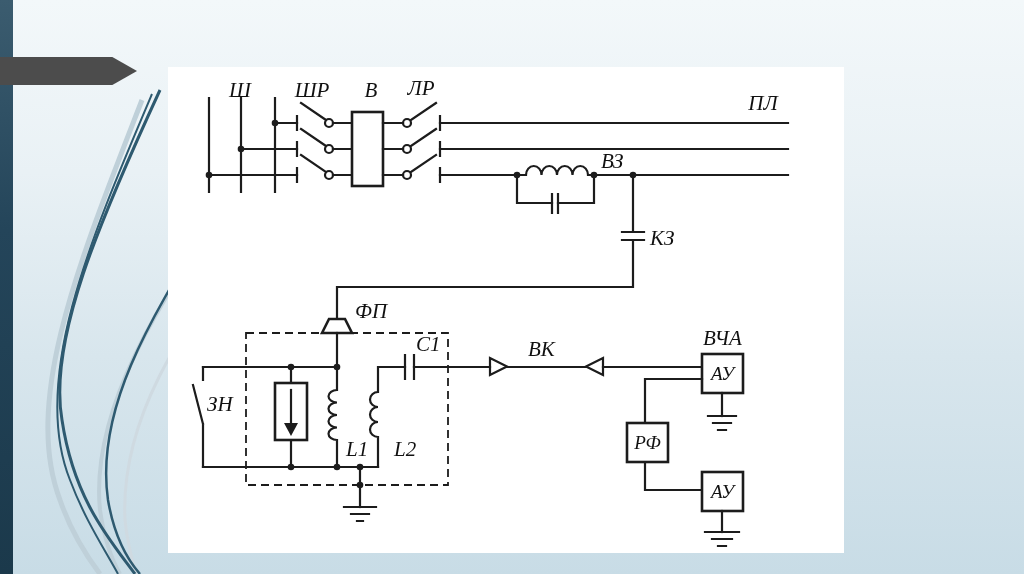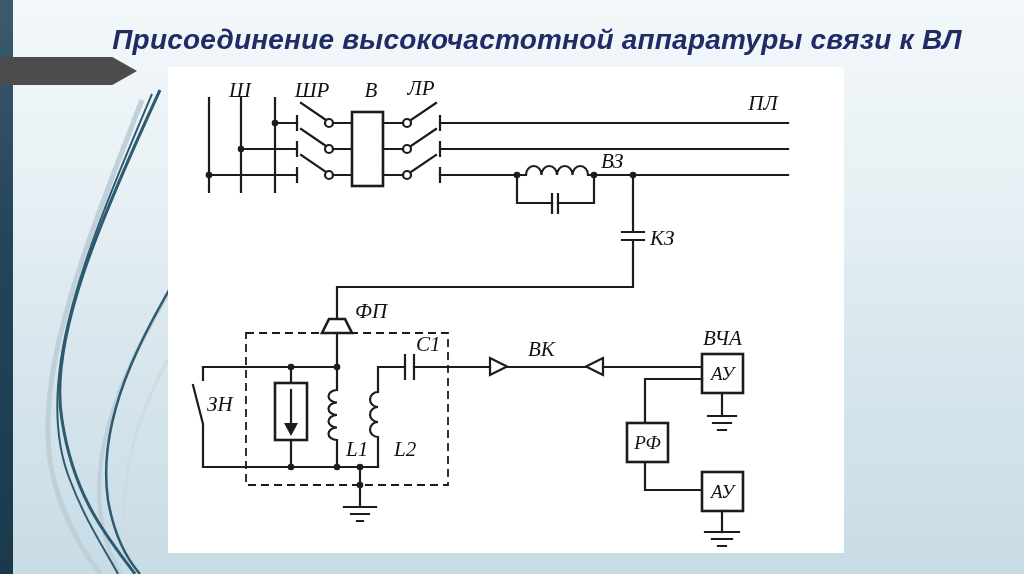--- a/index.html
+++ b/index.html
@@ -50,21 +50,20 @@
     <path class="sw-light" stroke-width="5" d="M142,20 C80,180 22,320 60,420 C72,455 88,478 100,494"></path>
     <path class="sw-light" stroke-width="4" d="M230,120 C160,220 90,330 100,430 C104,458 112,480 120,494"></path>
     <path class="sw-light2" stroke-width="3" d="M250,160 C180,250 120,340 125,440 C127,462 132,480 136,494"></path>
     <path class="sw-dark" stroke-width="3" d="M160,10 C100,140 48,260 62,340 C74,420 110,460 135,494"></path>
     <path class="sw-dark" stroke-width="2" d="M152,14 C90,160 30,300 70,400 C85,440 105,470 118,494"></path>
     <path class="sw-dark" stroke-width="2.5" d="M205,150 C150,240 95,330 108,420 C114,455 126,478 140,494"></path>
   </svg>
 
   <div class="title-arrow"></div>
 
-  <h1 class="slide-title">Присоединение высокочастотной аппаратуры связи к ВЛ</h1>
 
   <div class="panel">
     <svg viewBox="0 0 676 486">
 
       <g>
         <path class="sch" d="M41,31 V125 M73,31 V125 M107,31 V125"></path>
       </g>
 
       <g>
         <path class="sch" d="M107,56 H129 M73,82 H129 M41,108 H129"></path>

